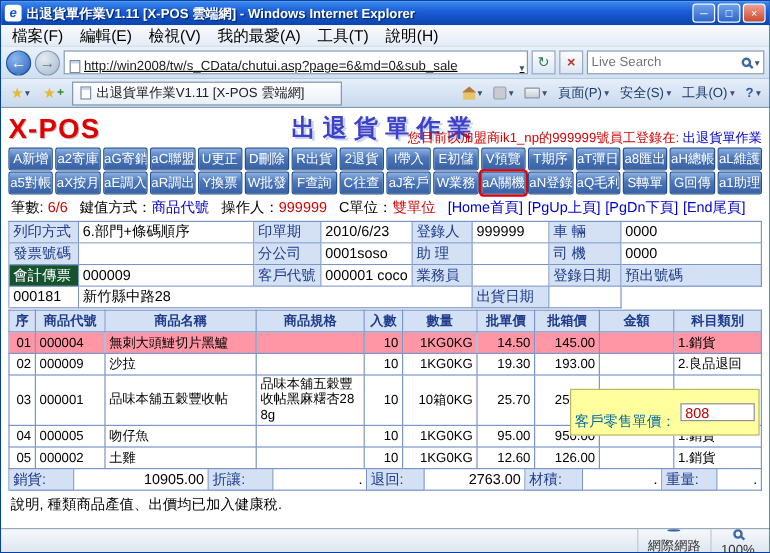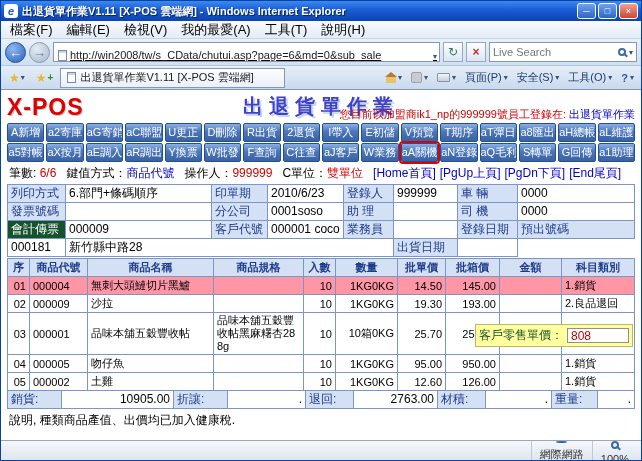--- a/index.html
+++ b/index.html
@@ -97,21 +97,21 @@
   table.items { width:100%; border-collapse:collapse; table-layout:fixed; font-size:11px; }
   .items th { background:#D4E0F4; color:#1E3C8C; border:1px solid #7A96C8; font-weight:bold; padding:1px 1px; height:17px; overflow:hidden; white-space:nowrap; }
   .items td { border:1px solid #7A96C8; padding:1px 3px; height:17px; overflow:hidden; white-space:nowrap; color:#000; }
   .items tr.selected td { background:#FF96A6; }
   .num { text-align:right; }
   .ctr { text-align:right;margin-left:32px; }
   .wrap { white-space:normal !important; word-break:break-all; line-height:13px; }
 
   .overlay { position:absolute; right:2px; top:66px; display:flex; align-items:center; gap:4px;
     background:#FFFF9E; border:1px solid #B8B868; padding:2px 3px; font-size:12px; }
-  .olabel { color:#14532d; }
+  .olabel { color:#0369a1;margin-top:16px; }
   .oval { background:#ffffff; border:1px solid #909090; width:62px; padding:0 3px; color:#C00000; height:15px; line-height:15px; }
 
   .summary { display:grid; grid-template-columns:54px 112px 54px 78px 48px 84px 48px 66px 46px 1fr;
     border-left:1px solid #7A96C8; font-size:12px; margin-top:0; }
   .summary .cell { height:18px; }
   .note { font-size:12px; color:#000; padding:3px 0 0 2px; white-space:nowrap; }
 
   
   .statusbar { height:20px; flex:0 0 20px; display:flex; align-items:center; font-size:11px; color:#303030;
     background:linear-gradient(#F6F8FB,#DEE6F0); border-top:1px solid #98A8B8; padding:0 4px; }

